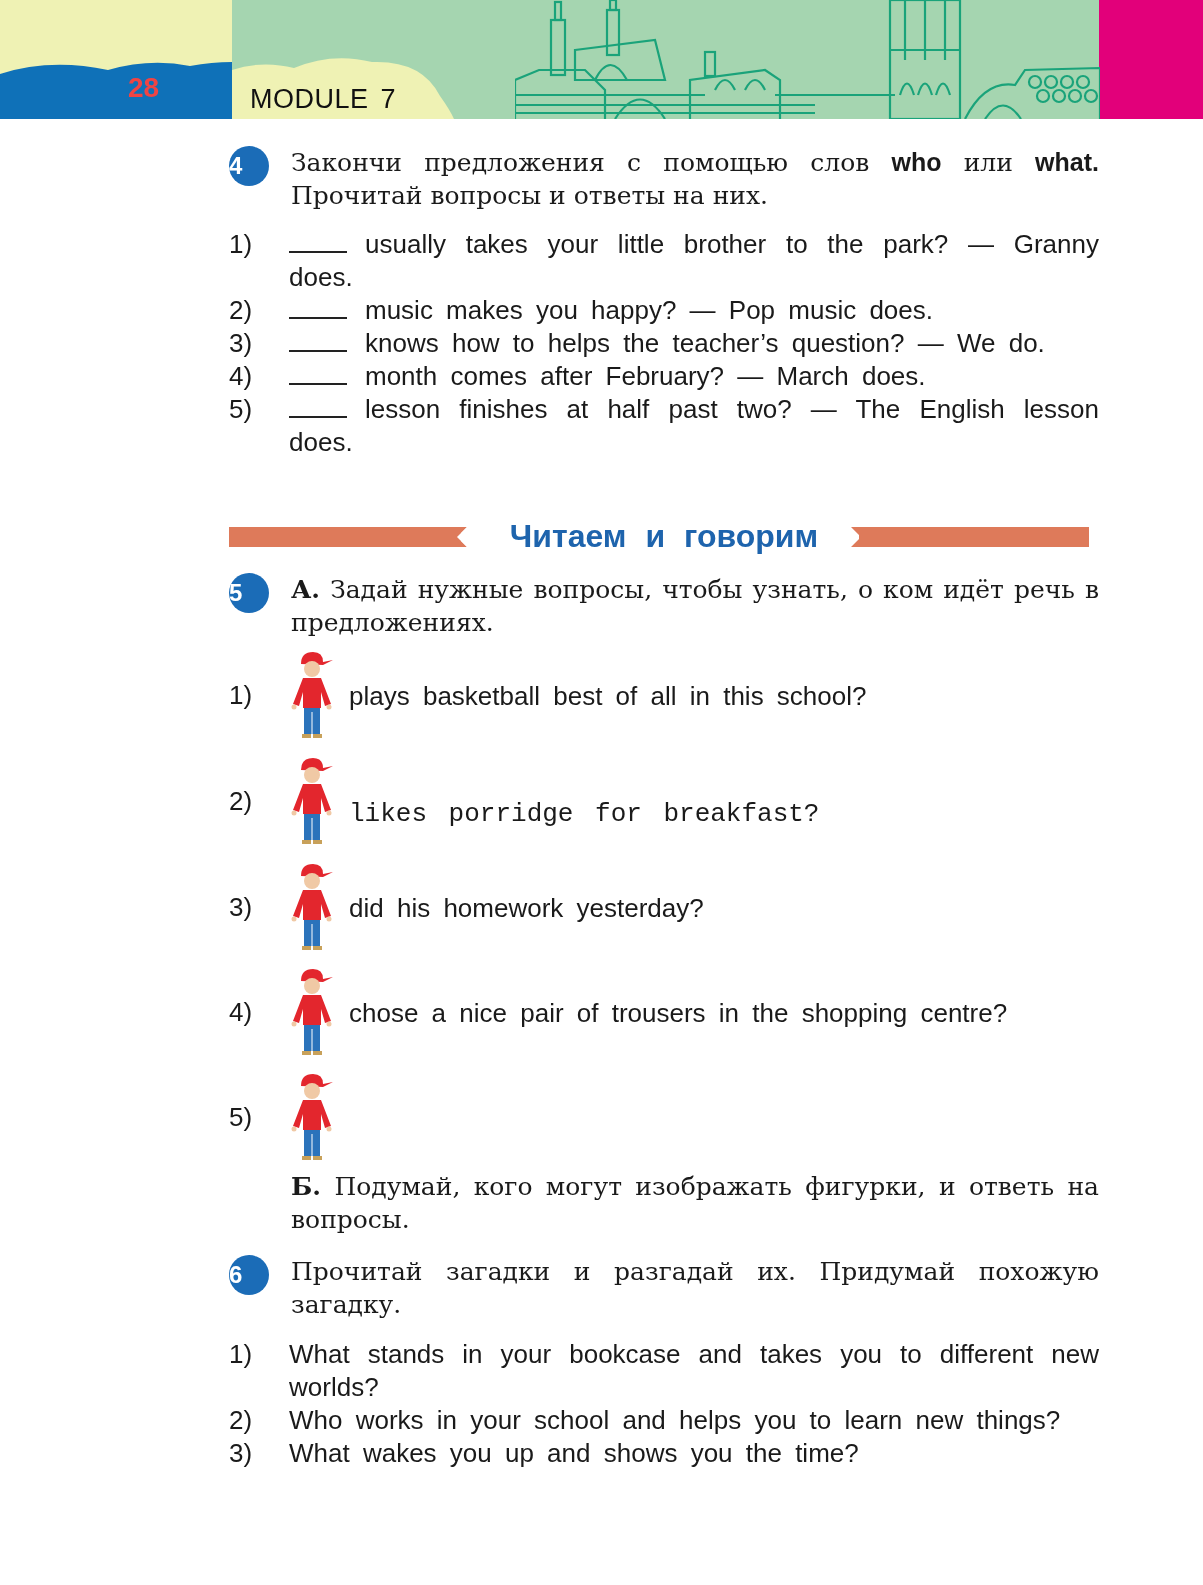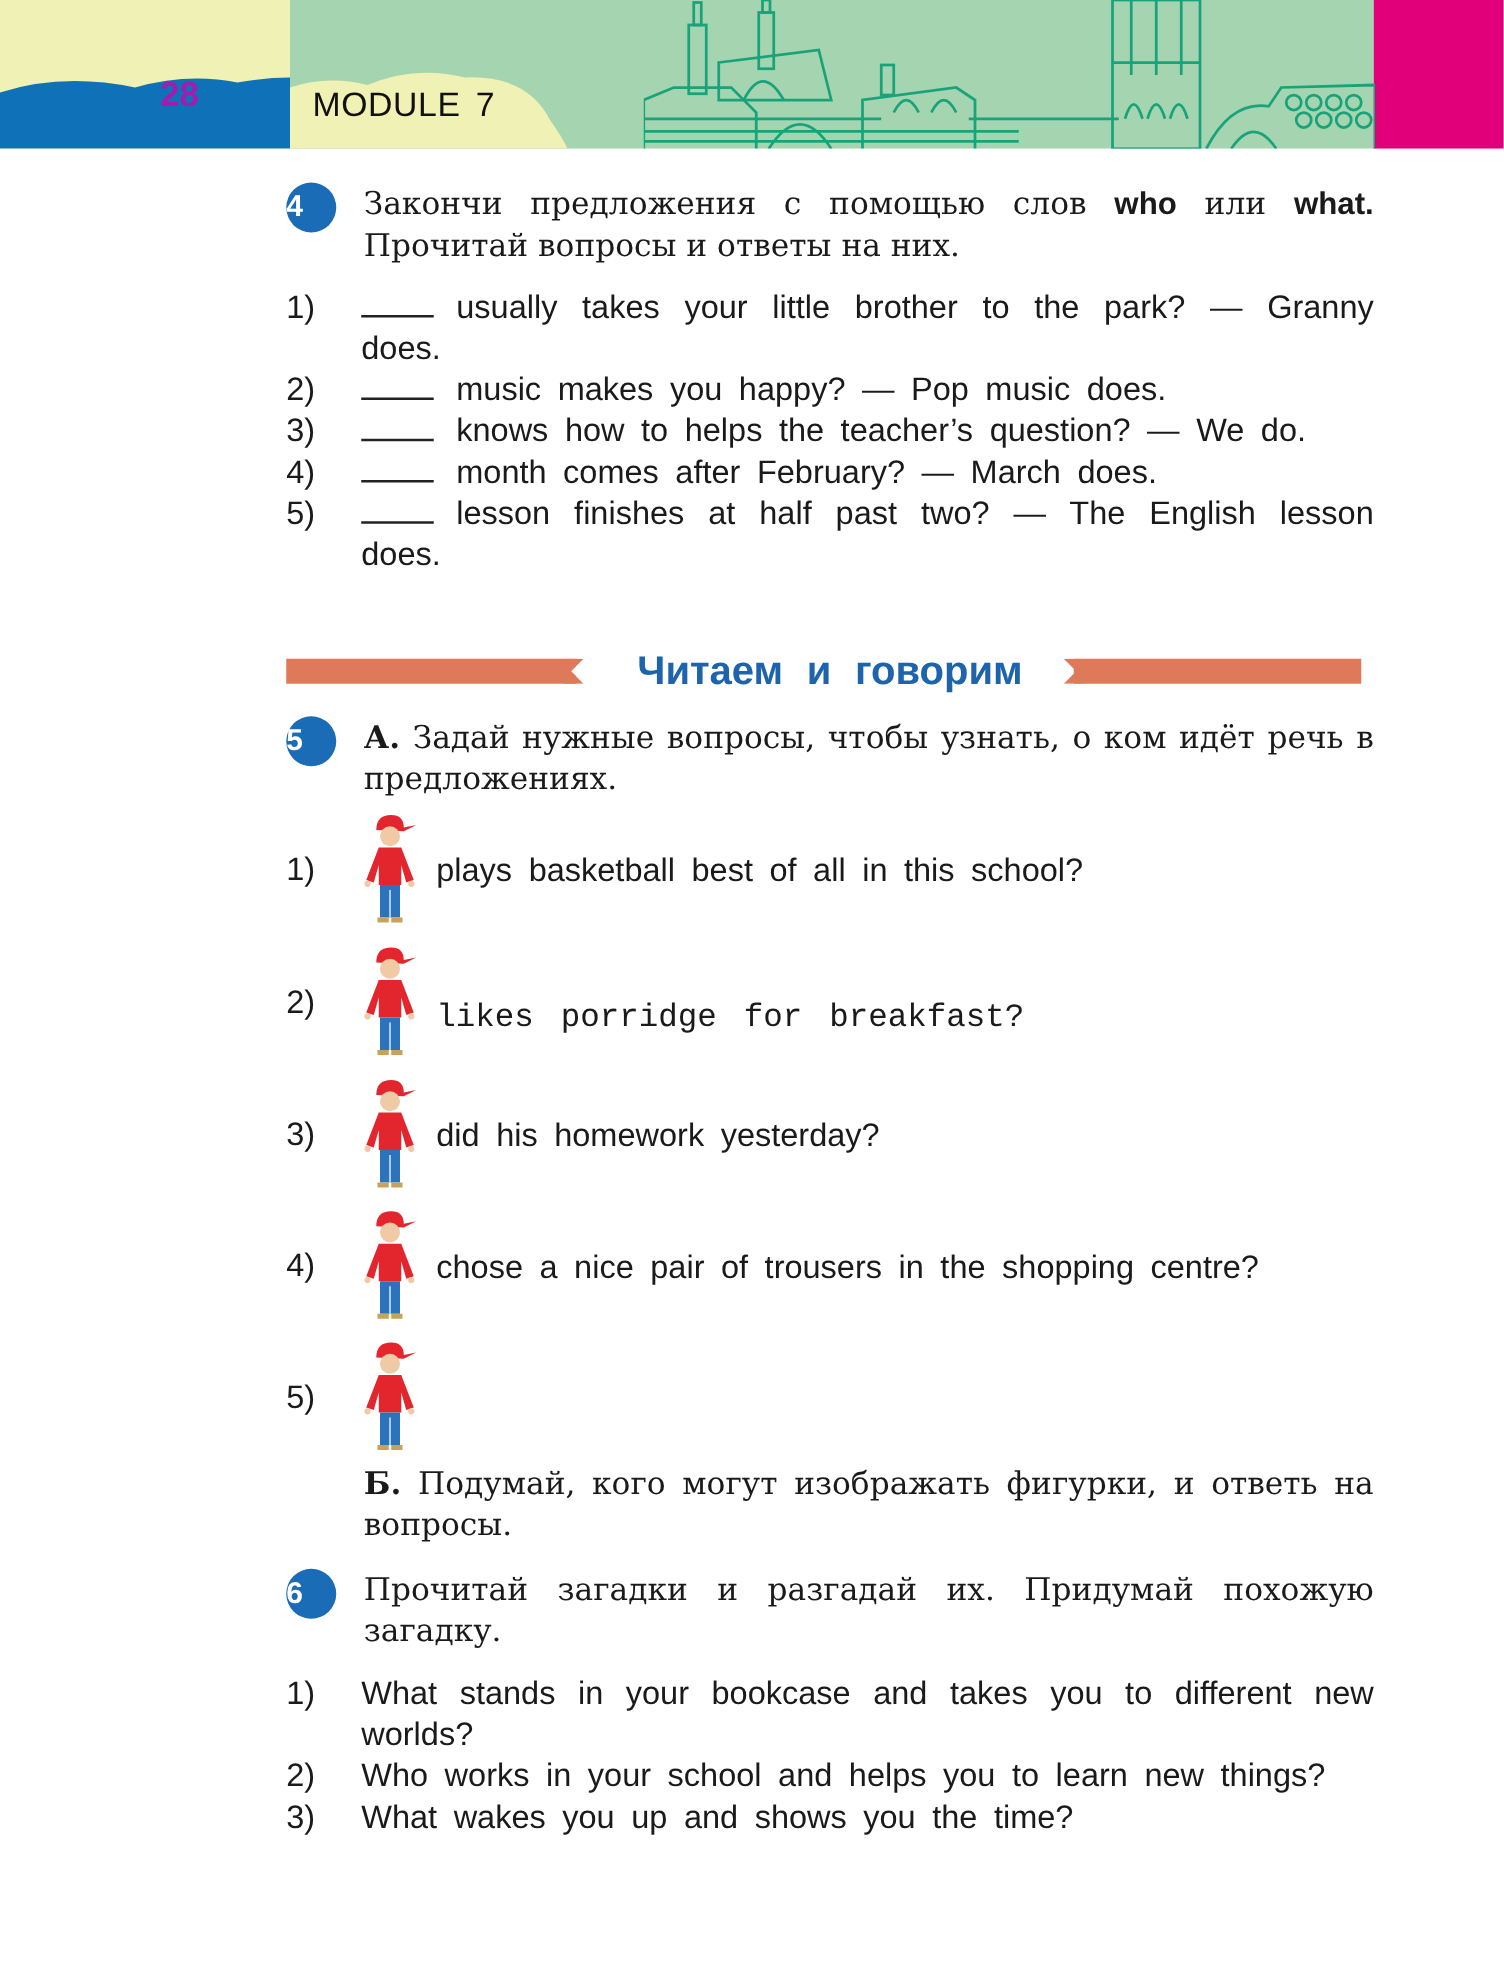--- a/index.html
+++ b/index.html
@@ -6,23 +6,23 @@
   body { width: 1203px; height: 1585px; position: relative; overflow: hidden;
          font-family: "Liberation Sans", sans-serif; color: #1a1a1a; }
 
   
   .header { position: absolute; left: 0; top: 0; width: 1203px; height: 119px; overflow: hidden; }
   .hdr-yellow { position: absolute; left: 0; top: 0; width: 232px; height: 119px; background: #eff2b4; }
   .hdr-green { position: absolute; left: 232px; top: 0; width: 867px; height: 119px; background: #a5d5b0; }
   .hdr-magenta { position: absolute; left: 1099px; top: 0; width: 104px; height: 119px; background: #e2007a; }
   .hdr-blue-cloud { position: absolute; left: 0; top: 0; width: 232px; height: 119px; }
   .hdr-yellow-cloud { position: absolute; left: 232px; top: 0; width: 230px; height: 119px; }
-  .page-number { position: absolute; left: 128px; top: 60px; font-family: "Liberation Sans", sans-serif;
-                 font-weight: bold; font-size: 28px; color: #a21caf; }
-  .module-label { position: absolute; left: 250px; top: 69px; font-size: 27px; color: #111; letter-spacing: 0.5px; }
+  .page-number { position: absolute; left: 128px; top: 72px; font-family: "Liberation Sans", sans-serif;
+                 font-weight: bold; font-size: 28px; color: #ef4444; }
+  .module-label { position: absolute; left: 250px; top: 84px; font-size: 27px; color: #111; letter-spacing: 0.5px; }
   .module-label .num { margin-left: 12px; }
   .skyline { position: absolute; left: 515px; top: 0; width: 585px; height: 119px; }
 
   
   .content { position: absolute; left: 229px; top: 140px; width: 870px; }
 
   .ex-head { position: relative; padding-left: 62px; font-family: "DejaVu Serif", "Liberation Serif", serif;
              font-size: 25px; line-height: 33px; text-align: justify; text-align-last: left; }
   .ex-head .en-bold { font-family: "Liberation Sans", sans-serif; font-weight: bold; }
   .ex-badge { position: absolute; left: 0; top: 0; width: 40px; height: 40px; border-radius: 50%;

